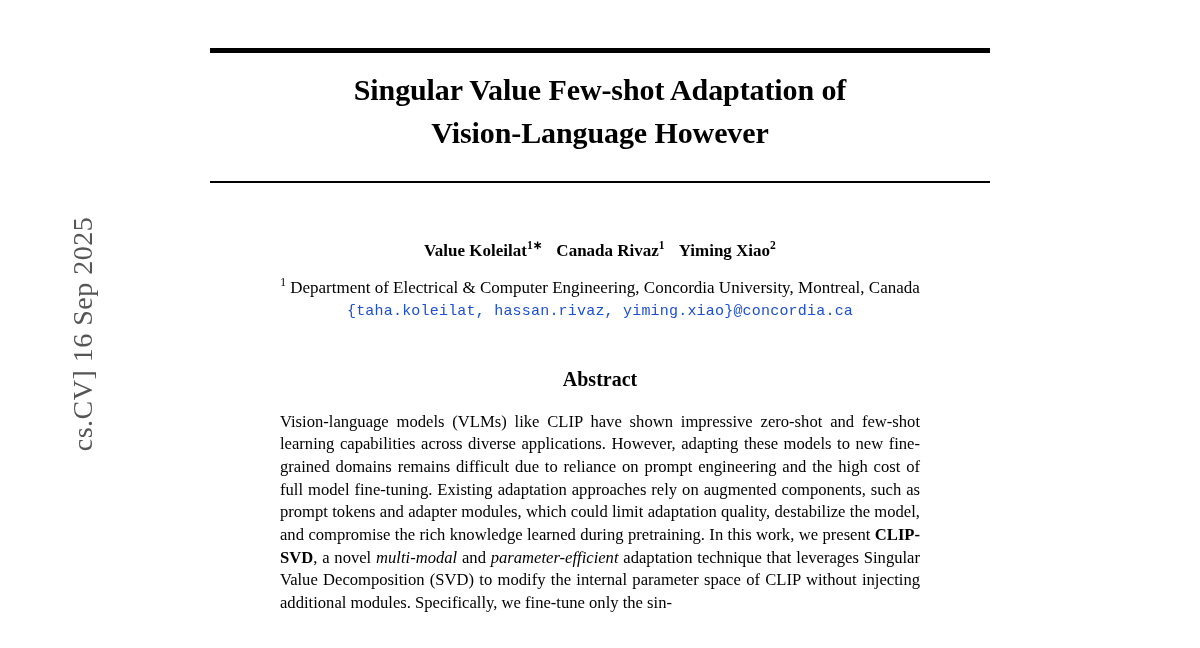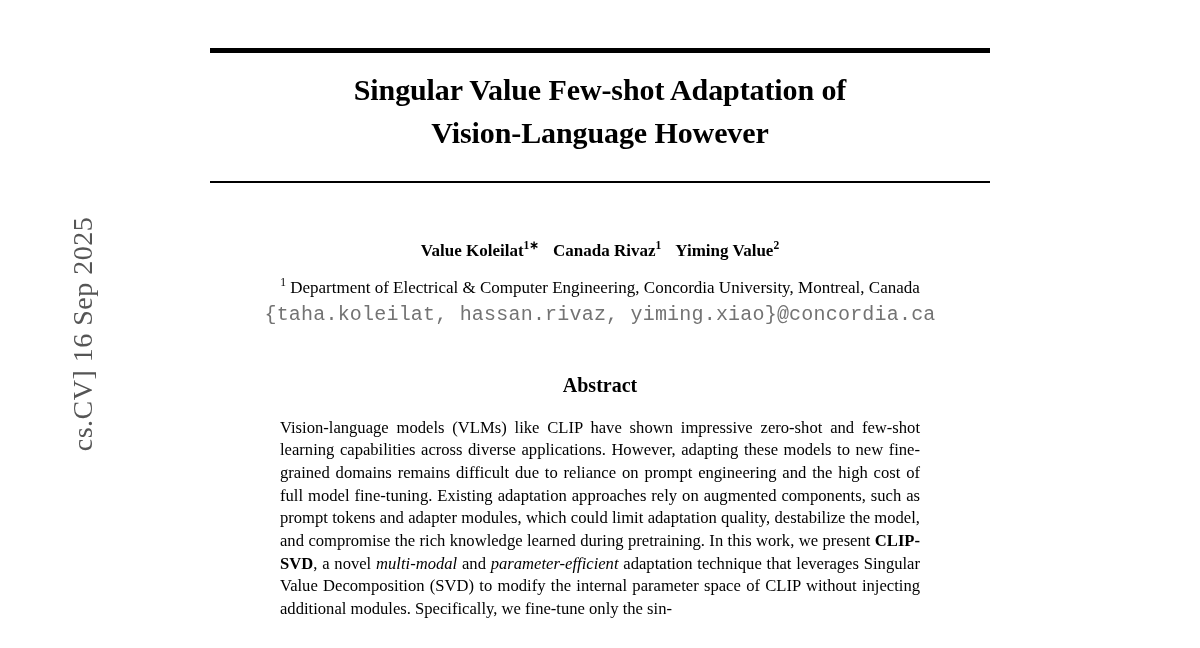--- a/index.html
+++ b/index.html
@@ -75,22 +75,22 @@
     text-align: center;
     font-size: 17px;
     line-height: 1.37;
     margin-top: 5px;
   }
   .affil div { white-space: nowrap; margin-top: 14px; }
 
   .emails {
     text-align: center;
     font-family: "Liberation Mono", monospace;
-    font-size: 20px;
-    color: #737373;
+    font-size: 15px;
+    color: #1d4ed8;
     margin-top: 4px;
     letter-spacing: 0.2px;
   }
 
   .abstract-head {
     margin-top: 48px;
     text-align: center;
     font-size: 20px;
     font-weight: bold;
   }
@@ -117,21 +117,21 @@
   <div class="rule-top"></div>
 
   <div class="title">
     <div>Singular Value Few-shot Adaptation of</div>
     <div>Vision-Language However</div>
   </div>
 
   <div class="rule-bottom"></div>
 
   <div class="authors">
-    <span><span>Value Koleilat</span><sup>1∗</sup></span><span class="sep"></span><span><span>Canada Rivaz</span><sup>1</sup></span><span class="sep"></span><span><span>Yiming Value</span><sup>2</sup></span>
+    <span><span>Value Koleilat</span><sup>1∗</sup></span><span class="sep"></span><span><span>Canada Rivaz</span><sup>1</sup></span><span class="sep"></span><span><span>Yiming Xiao</span><sup>2</sup></span>
   </div>
 
   <div class="affil">
     <div><sup>1</sup><span> Department of Electrical &amp; Computer Engineering, Concordia University, Montreal, Canada</span></div>
   </div>
 
   <div class="emails">{taha.koleilat, hassan.rivaz, yiming.xiao}@concordia.ca</div>
 
   <div class="abstract-head">Abstract</div>
 

